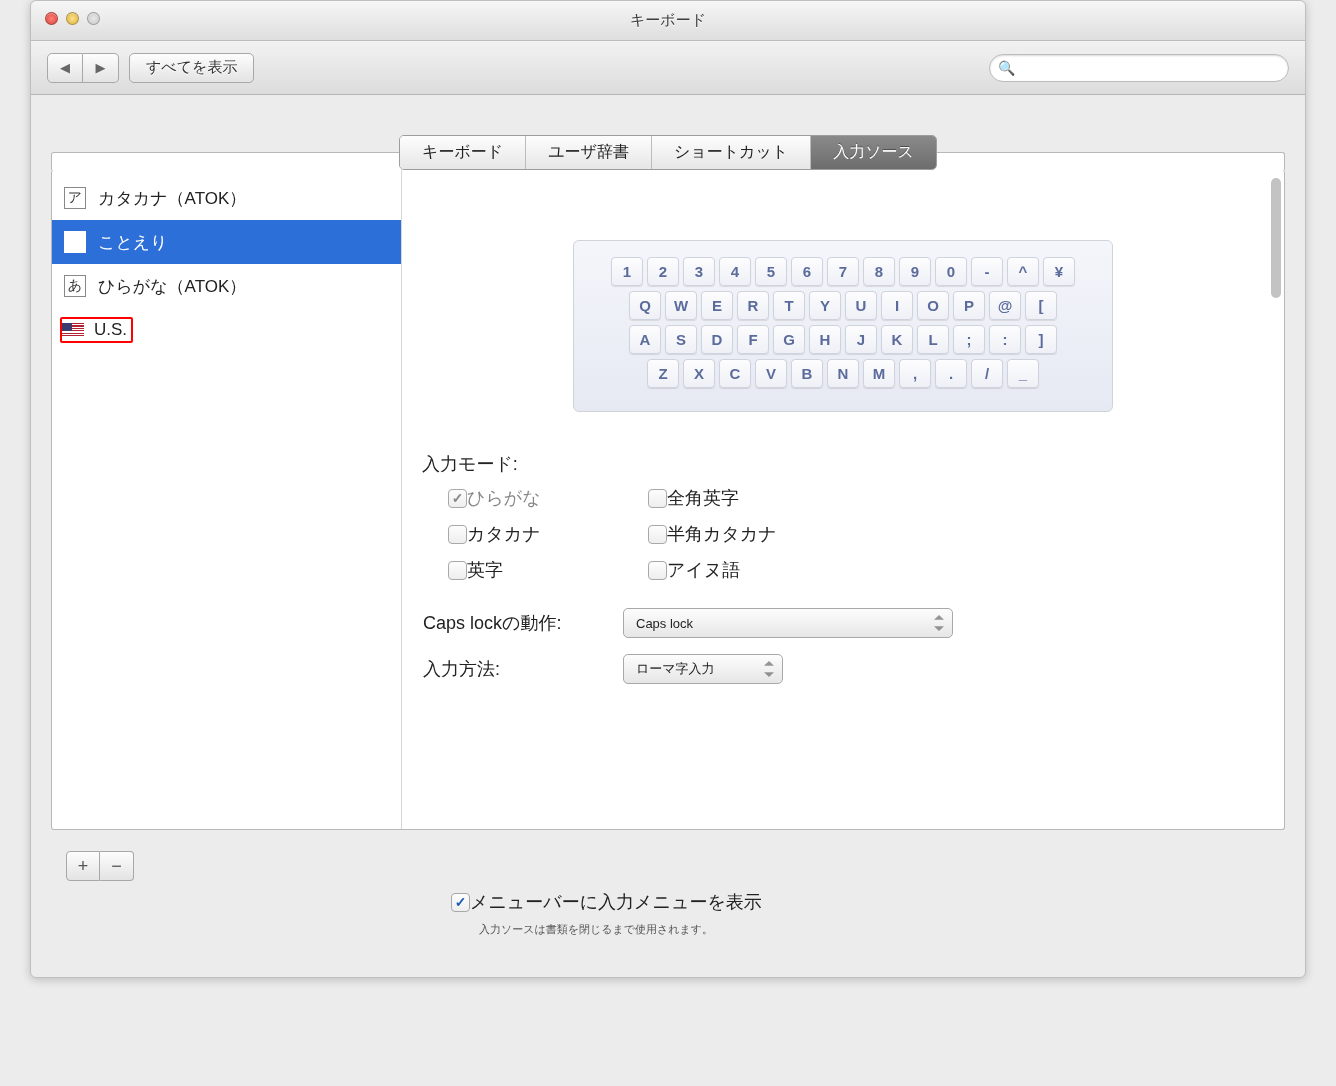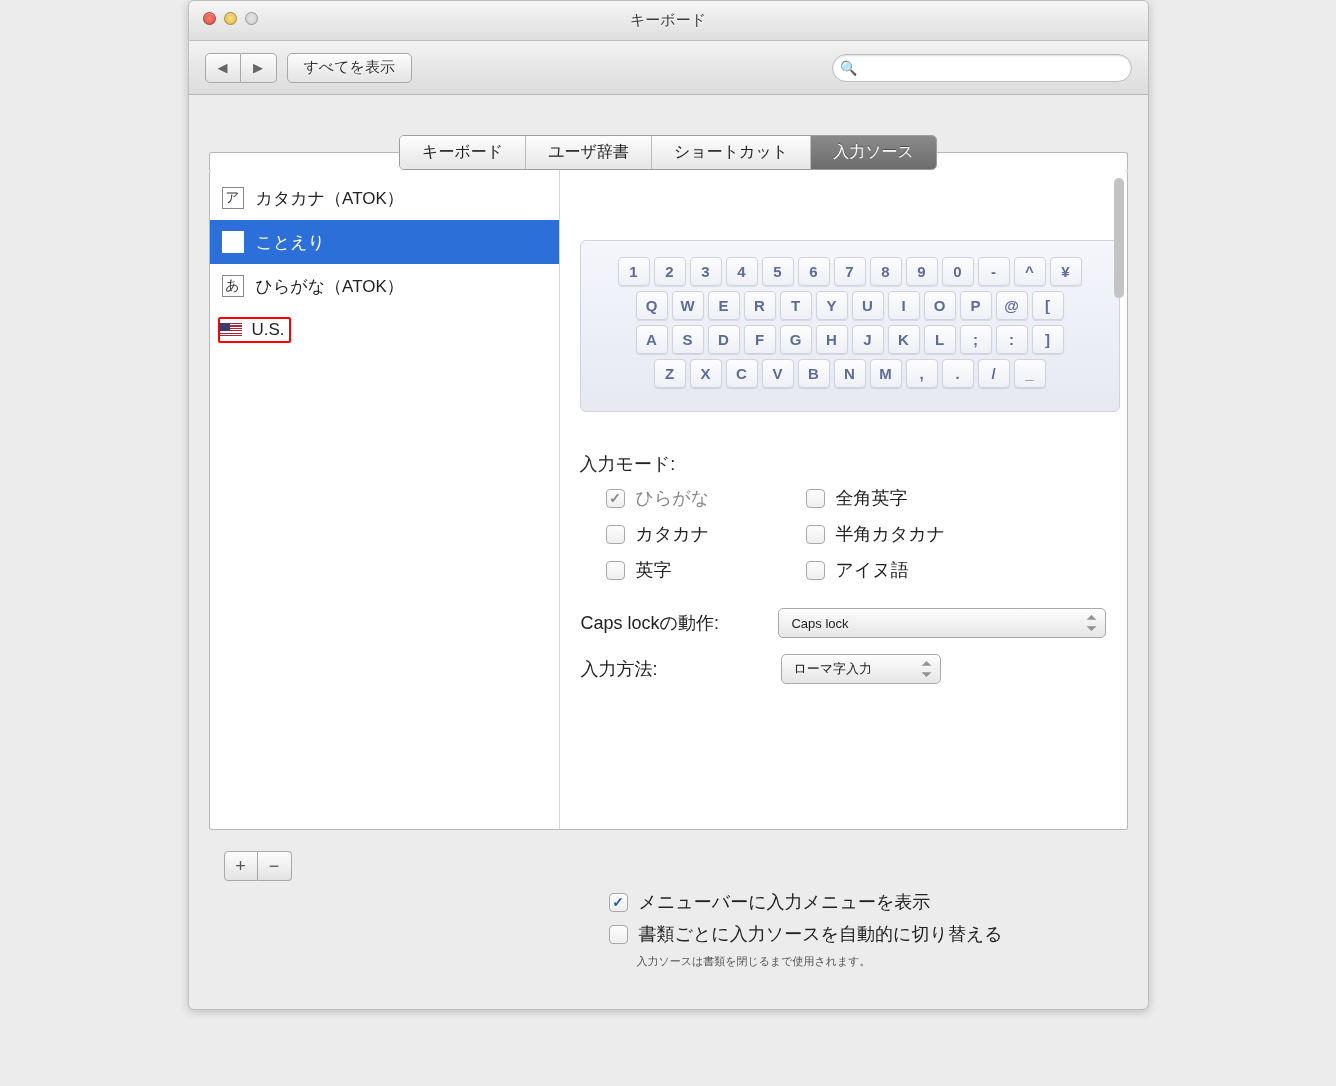--- a/index.html
+++ b/index.html
@@ -1,18 +1,18 @@
 <!DOCTYPE html>
 <html><head>
 <meta charset="utf-8">
 <style>
 * { box-sizing: border-box; margin: 0; padding: 0; }
 body { font-family: "Lucida Grande", "Helvetica Neue", sans-serif; font-size: 13px;
   background: #ececec; width: 1336px; height: 1086px; overflow: hidden; color:#222; }
-.window { width: 961px; margin: 0 auto; background: #ececec; border: 1px solid #bfbfbf; border-radius: 6px;
+.window { width: 1276px; margin: 0 auto; background: #ececec; border: 1px solid #bfbfbf; border-radius: 6px;
   box-shadow: 0 2px 10px rgba(0,0,0,0.2); position: relative; }
 .titlebar { height: 40px; background: linear-gradient(#f6f6f6,#dedede); border-bottom:1px solid #bdbdbd;
   border-radius: 6px 6px 0 0; display:flex; align-items:center; justify-content:center; position:relative; }
 .traffic { position:absolute; left:14px; top:11px; display:flex; gap:8px; }
 .traffic span { width:13px; height:13px; border-radius:50%; border:1px solid rgba(0,0,0,.25); box-shadow: inset 0 1px 0 rgba(255,255,255,.4);}
 .traffic .close{background:radial-gradient(#ff7f77,#d8463a);}
 .traffic .min{background:radial-gradient(#ffe08a,#d8b23a);}
 .traffic .zoom{background:radial-gradient(#e8e8e8,#c6c6c6);}
 .title { font-size:15px; color:#3a3a3a; text-shadow:0 1px 0 #fff; }
 .toolbar { height:54px; background:linear-gradient(#f2f2f2,#dcdcdc); border-bottom:1px solid #b5b5b5;
@@ -53,21 +53,21 @@
 .detail{flex:1;padding:10px 20px 0 20px;overflow:hidden;}
 .kbimg{margin:60px auto 40px auto;width:540px;background:linear-gradient(#f4f6fb,#e6e9f2);border:1px solid #cfd3dc;
   border-radius:6px;padding:16px 12px 18px 12px;}
 .krow{display:flex;justify-content:center;gap:4px;margin-bottom:5px;}
 .key{width:32px;height:29px;background:linear-gradient(#fdfdfe,#eef0f6);border:1px solid #cfd3de;border-radius:4px;
   display:flex;align-items:center;justify-content:center;font-size:15px;font-weight:600;color:#5b6b9c;
   box-shadow:0 1px 1px rgba(0,0,0,.1);}
 .formrow{display:flex;align-items:center;margin:8px 1px;font-size:18px;}
 .formlabel{font-size:18px;margin-bottom:10px;}
 .checkgrid{display:grid;grid-template-columns:180px 200px;column-gap:20px;row-gap:12px;margin-left:26px;margin-bottom:26px;}
-.chk{display:flex;align-items:center;gap:11px;font-size:18px;}
+.chk{display:flex;align-items:center;gap:0;font-size:18px;}
 .chkbox{width:19px;height:19px;border:1px solid #a8a8a8;border-radius:4px;background:linear-gradient(#fdfdfd,#eee);
   display:flex;align-items:center;justify-content:center;font-size:14px;color:#3a3a3a;}
 .chkbox.on::before{content:"✓";color:#888;font-weight:bold;}
 .chkbox.onblue::before{content:"✓";color:#1a5fb4;font-weight:bold;}
 .selectbox{height:30px;border:1px solid #a8a8a8;border-radius:5px;background:linear-gradient(#fdfdfd,#e6e6e6);
   display:flex;align-items:center;padding:0 26px 0 12px;font-size:13px;position:relative;min-width:160px;}
 .selectbox::after{content:"";position:absolute;right:8px;top:6px;width:10px;height:16px;
   background:linear-gradient(#555,#555);clip-path:polygon(50% 0,100% 30%,0 30%,50% 0,50% 100%,0 70%,100% 70%,50% 100%);
   opacity:.6;}
 .selwide{width:330px;}
@@ -251,20 +251,16 @@
         <div class="sqbtn r">−</div>
       </div>
     </div>
   </div>
 
   <div class="bottom">
     <div class="chk">
       <span class="chkbox onblue"></span>
       <span>メニューバーに入力メニューを表示</span>
     </div>
-    <div class="chk">
-      <span class="chkbox"></span>
-      <span>書類ごとに入力ソースを自動的に切り替える</span>
-    </div>
     <div class="note">入力ソースは書類を閉じるまで使用されます。</div>
   </div>
   <div style="height:20px"></div>
 </div>
 
 </body></html>

